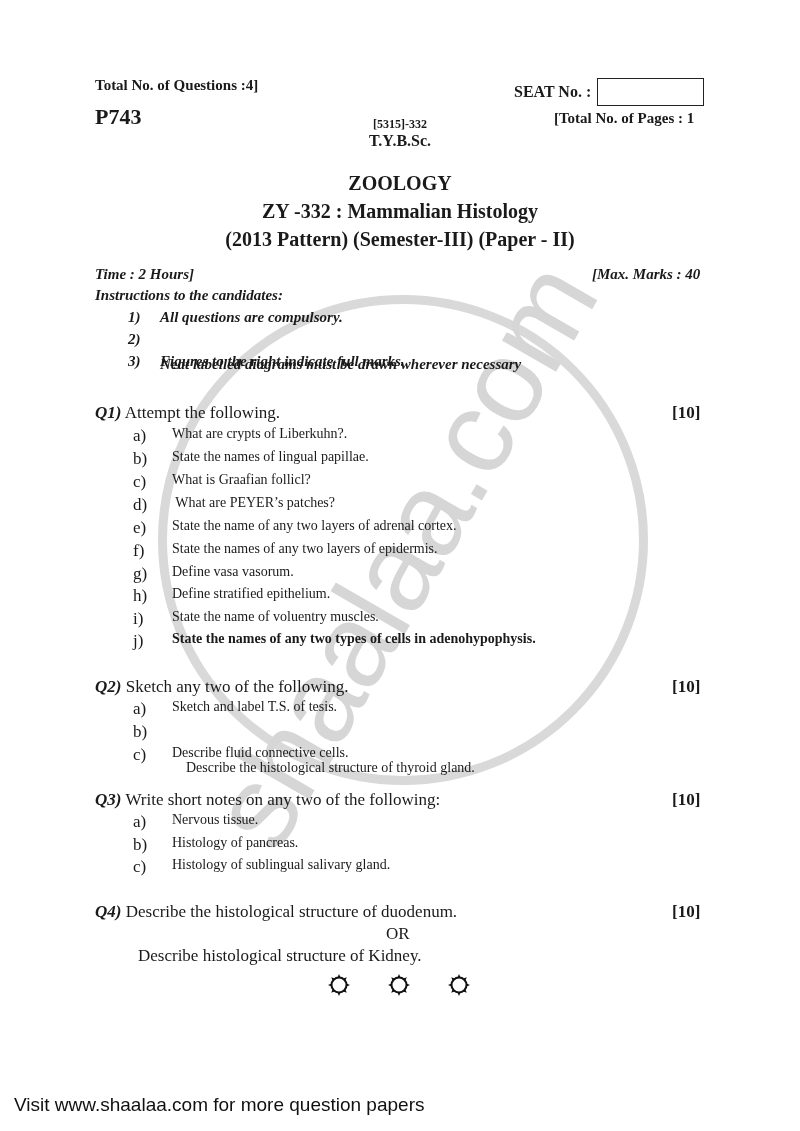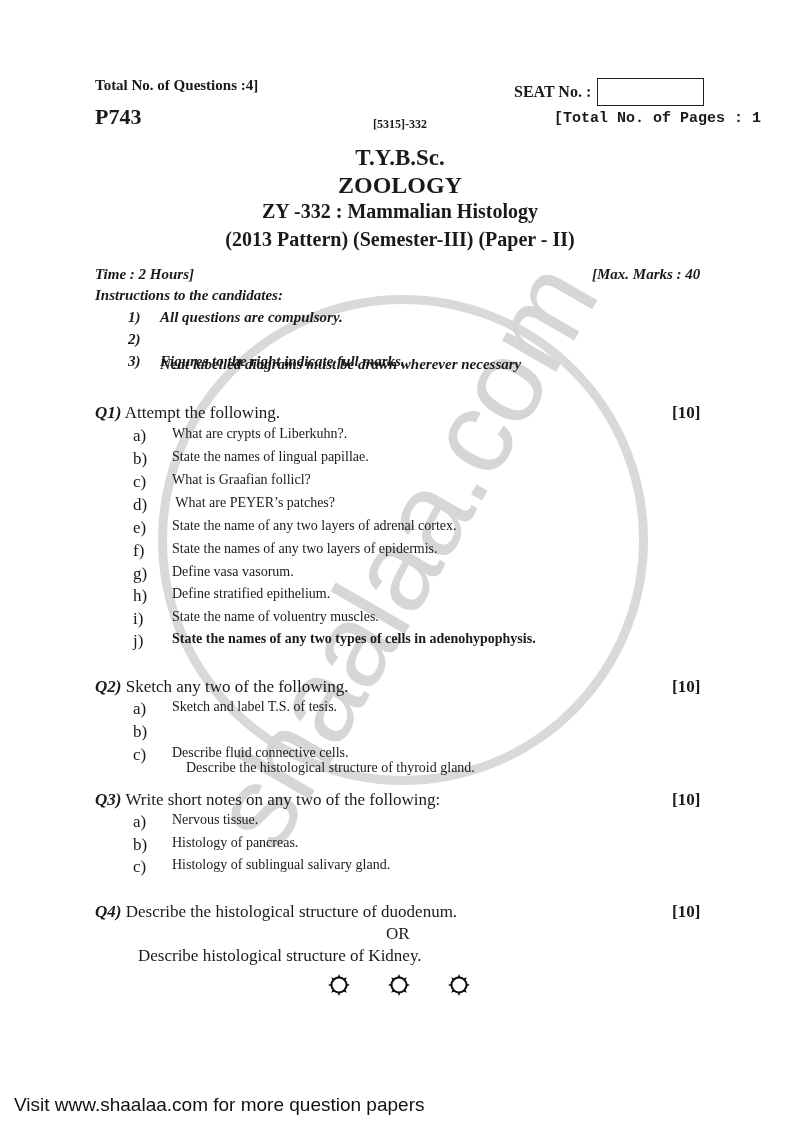--- a/index.html
+++ b/index.html
@@ -41,25 +41,25 @@
 <div id="watermark"></div>
 <div id="watermark-text">shaalaa.com</div>
 
 <div class="content">
 
   <div class="abs hdr-small" style="left:95px; top:77px;">Total No. of Questions :4]</div>
   <div class="abs p-code" style="left:95px; top:104px;">P743</div>
 
   <div class="abs hdr-small" style="left:514px; top:83px; font-size:16px;">SEAT No. :</div>
   <div class="seat-box"></div>
-  <div class="abs hdr-small" style="left:554px; top:110px;font-family:Liberation Mono, monospace;">[Total No. of Pages : 1</div>
+  <div class="abs hdr-small" style="left:554px; top:110px;">[Total No. of Pages : 1</div>
 
   <div class="center-line" style="top:117px; font-size:12px;">[5315]-332</div>
-  <div class="center-line" style="top:145px; font-size:23px;">T.Y.B.Sc.</div>
-  <div class="center-line" style="top:172px; font-size:24px;">ZOOLOGY</div>
+  <div class="center-line" style="top:132px; font-size:16px;">T.Y.B.Sc.</div>
+  <div class="center-line" style="top:172px; font-size:20px;">ZOOLOGY</div>
   <div class="center-line" style="top:200px; font-size:20px;">ZY -332 : Mammalian Histology</div>
   <div class="center-line" style="top:228px; font-size:20px;">(2013 Pattern)  (Semester-III) (Paper - II)</div>
 
   <div class="abs instr" style="left:95px; top:266px;">Time : 2 Hours]</div>
   <div class="abs instr" style="left:592px; top:266px;">[Max. Marks : 40</div>
   <div class="abs instr" style="left:95px; top:287px;">Instructions to the candidates:</div>
 
   <div class="abs instr" style="left:128px; top:309px;">1)</div>
   <div class="abs instr" style="left:160px; top:309px;">All questions are compulsory.</div>
   <div class="abs instr" style="left:128px; top:331px;">2)</div>

